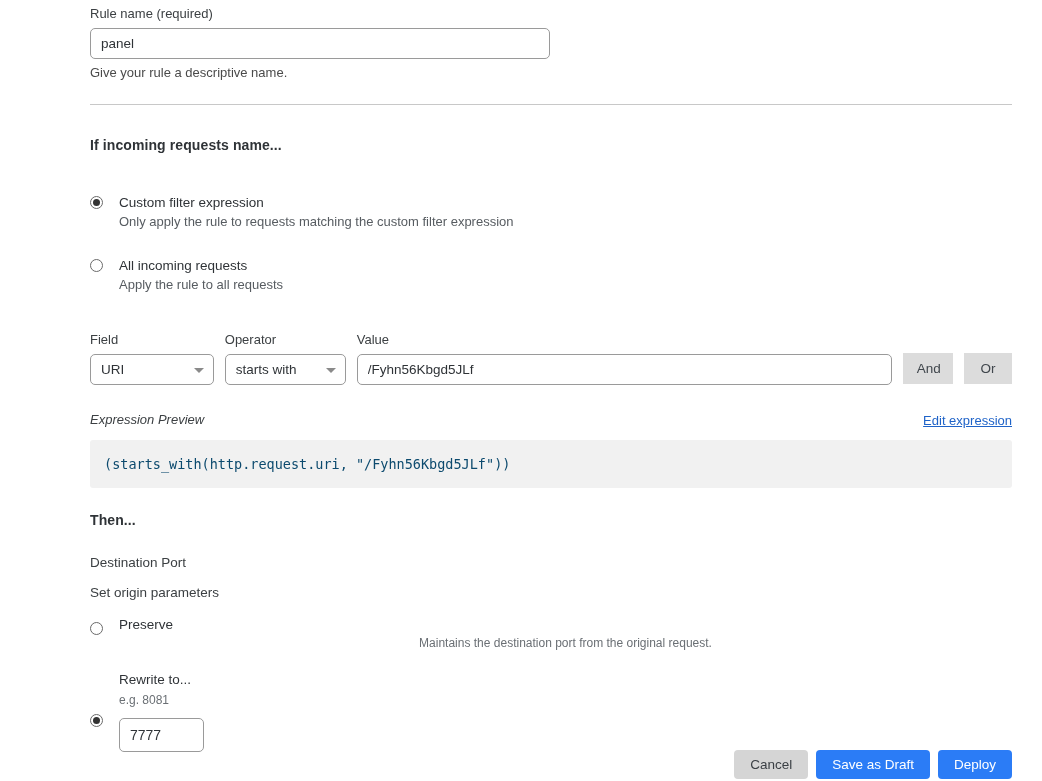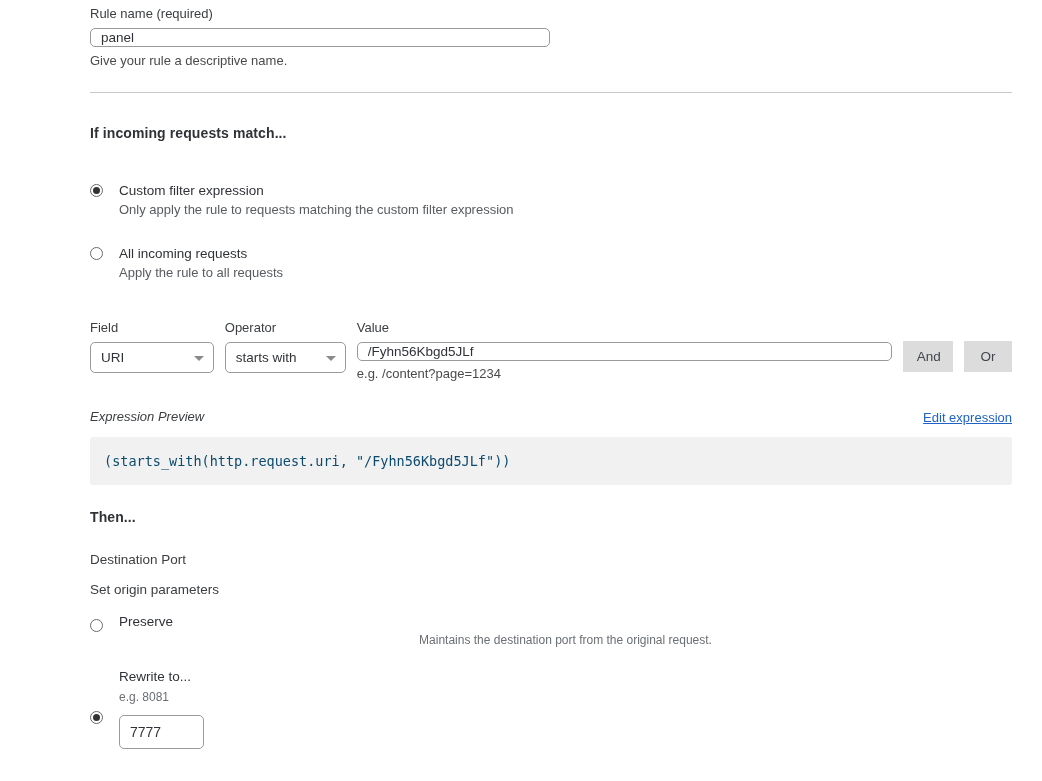--- a/index.html
+++ b/index.html
@@ -46,21 +46,21 @@
     font-size: 14px;
     font-weight: bold;
     color: #2f3337;
     margin: 0;
     letter-spacing: .1px;
   }
 
   
   .text-input {
     box-sizing: border-box;
-    height: 19px;
+    height: 31px;
     border: 1px solid #9a9a9a;
     border-radius: 5px;
     background: #fff;
     font-family: "Liberation Sans", sans-serif;
     font-size: 13.5px;
     color: #2f3337;
     padding: 0 10px;
     outline: none;
   }
   .text-input::placeholder { color: #999; }
@@ -210,21 +210,21 @@
   <div class="content">
 
     <div style="padding-top:6px;">
       <div class="field-label">Rule name (required)</div>
       <input class="text-input" id="rule-name-input" type="text" value="panel" style="">
       <div class="help-text">Give your rule a descriptive name.</div>
     </div>
 
     <div class="divider" style="margin-top:23px;"></div>
 
-    <div class="section-heading" style="margin-top:32px;">If incoming requests match...</div>
+    <div class="section-heading" style="margin-top:32px;">If incoming requests name...</div>
 
     <div class="radio-row" style="margin-top:41px; padding-left:29px;">
       <span class="radio checked" style="top:2px;"></span>
       <div class="radio-title">Custom filter expression</div>
       <div class="radio-desc">Only apply the rule to requests matching the custom filter expression</div>
     </div>
 
     <div class="radio-row" style="margin-top:27px; padding-left:29px;">
       <span class="radio" style="top:2px;"></span>
       <div class="radio-title">All incoming requests</div>
@@ -245,21 +245,20 @@
         <div class="field-label">Operator</div>
         <div class="select">
           <span class="select-value">starts with</span>
           <span class="select-arrow"></span>
         </div>
       </div>
 
       <div style="width:535px;">
         <div class="field-label">Value</div>
         <input class="text-input" type="text" style="width: 535px;" value="/Fyhn56Kbgd5JLf">
-        <div class="help-text" style="margin-top:5px;">e.g. /content?page=1234</div>
       </div>
 
       <button class="gray-btn" style="margin-top:21px;">And</button>
 
       <button class="gray-btn" style="margin-top:21px;">Or</button>
     </div>
 
     <div style="margin-top:27px; display:flex; justify-content:space-between; align-items:flex-end; width:922px;">
       <span class="field-label" style="margin:0;font-style:italic;">Expression Preview</span>
       <span class="link">Edit expression</span>
@@ -283,13 +282,18 @@
 
     <div class="radio-row" style="margin-top:19px; padding-left:29px;">
       <span class="radio checked" style="top:43px;"></span>
       <div class="radio-title">Rewrite to...</div>
       <div class="radio-desc" style="font-size:12px; color:#6a6f74; margin-top:4px;">e.g. 8081</div>
       <input class="text-input" type="text" style="width: 85px; height: 34px; margin-top: 9px; font-size: 14px;" value="7777">
     </div>
 
   </div>
 
+  <div class="footer">
+    <button class="btn btn-secondary">Cancel</button>
+    <button class="btn btn-primary">Save as Draft</button>
+    <button class="btn btn-primary">Deploy</button>
+  </div>
 </div>
 
 </body></html>

